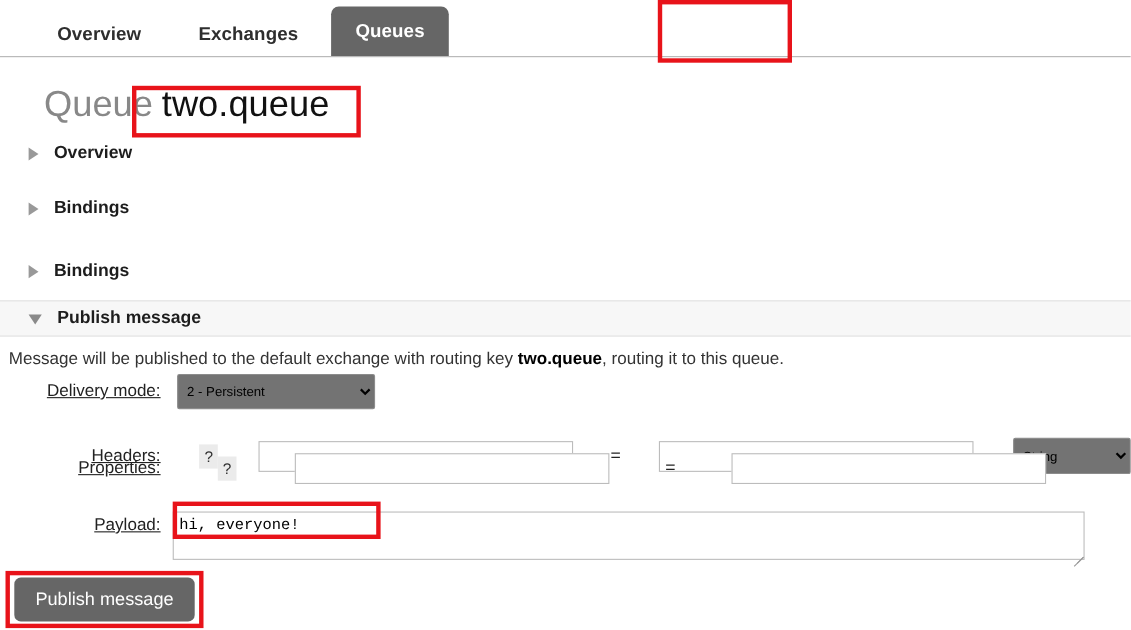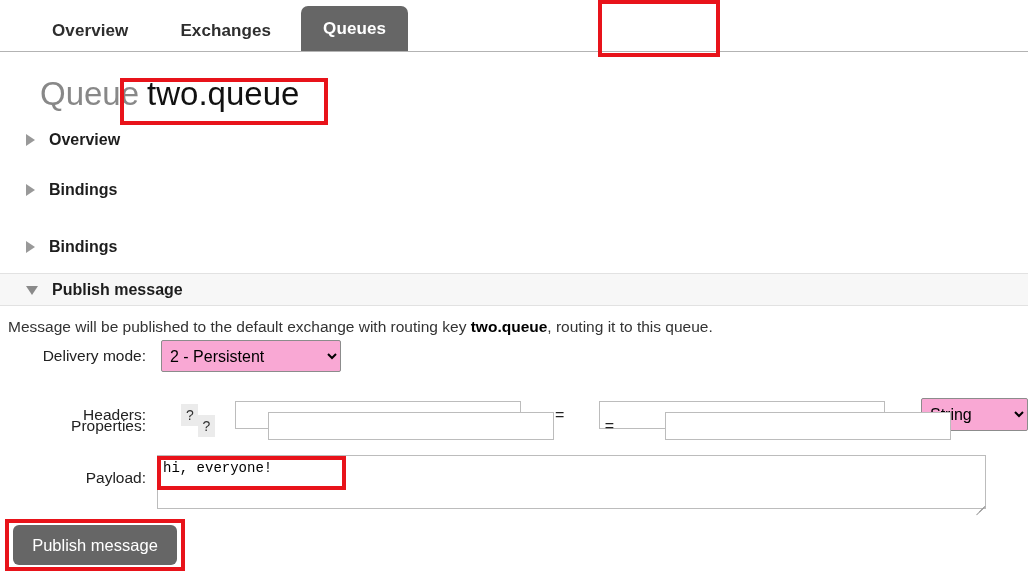--- a/index.html
+++ b/index.html
@@ -134,20 +134,21 @@
   }
   .form-label {
     width: 148px;
     text-align: right;
     font-size: 15.5px;
     color: #222222;
     flex: none;
     padding-right: 2px;
     box-sizing: border-box;
     line-height: 20px;
+    text-decoration: underline;
   }
   .help-badge {
     display: inline-block;
     background: #ebebeb;
     color: #333333;
     font-size: 14px;
     line-height: 18px;
     width: 13px;
     text-align: center;
     margin-left: 5px;
@@ -168,35 +169,35 @@
   }
   .eq {
     font-size: 16px;
     color: #222222;
     width: 21px;
     text-align: center;
     flex: none;
   }
   select.sel {
     border: 1px solid #8c8c8c;
-    background: #f9a8d4;
+    background: #737373;
     font-family: "Liberation Sans", sans-serif;
-    font-size: 16px;
+    font-size: 12px;
     color: #000000;
     box-sizing: border-box;
     padding: 3px 4px;
     outline: none;
     border-radius: 2px;
   }
   .payload-area {
     position: absolute;
     left: 157px;
-    top: 455px;
+    top: 465px;
     width: 829px;
-    height: 54px;
+    height: 44px;
     border: 1px solid #bcbcbc;
     background: #ffffff;
     box-sizing: border-box;
     font-family: "Liberation Mono", monospace;
     font-size: 14px;
     color: #000000;
     padding: 4px 5px;
     resize: none;
     outline: none;
     line-height: 17px;

